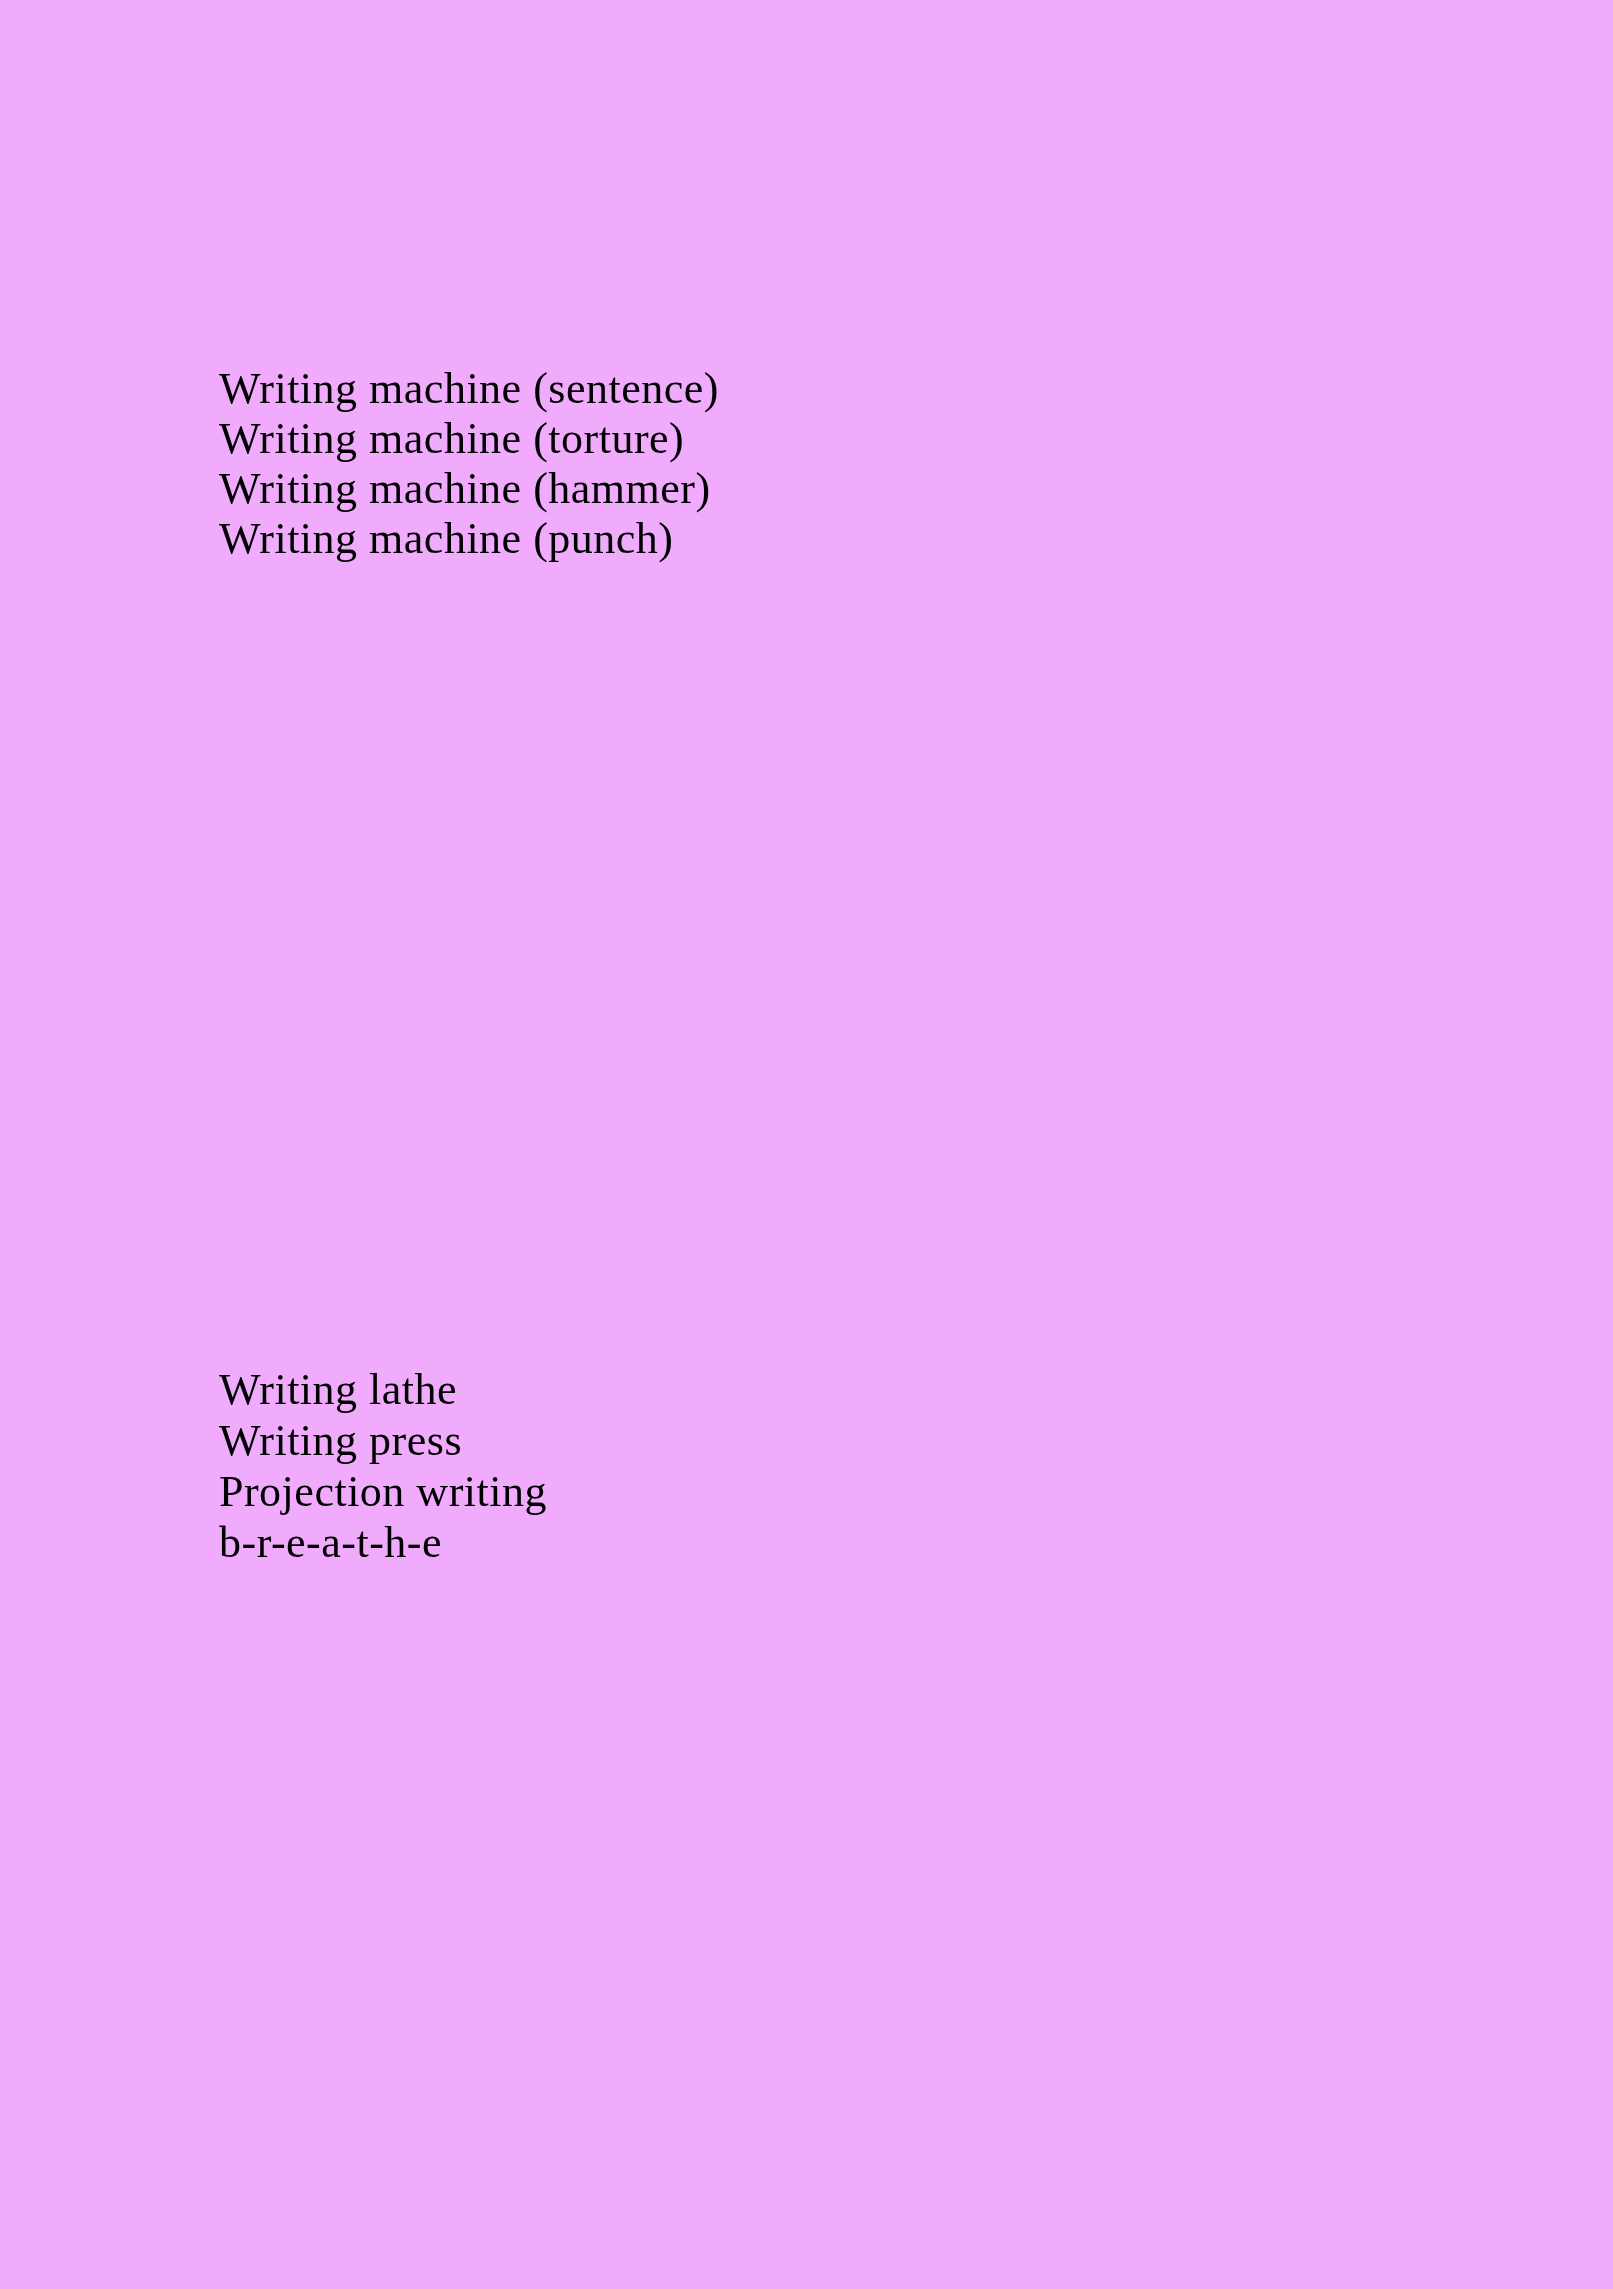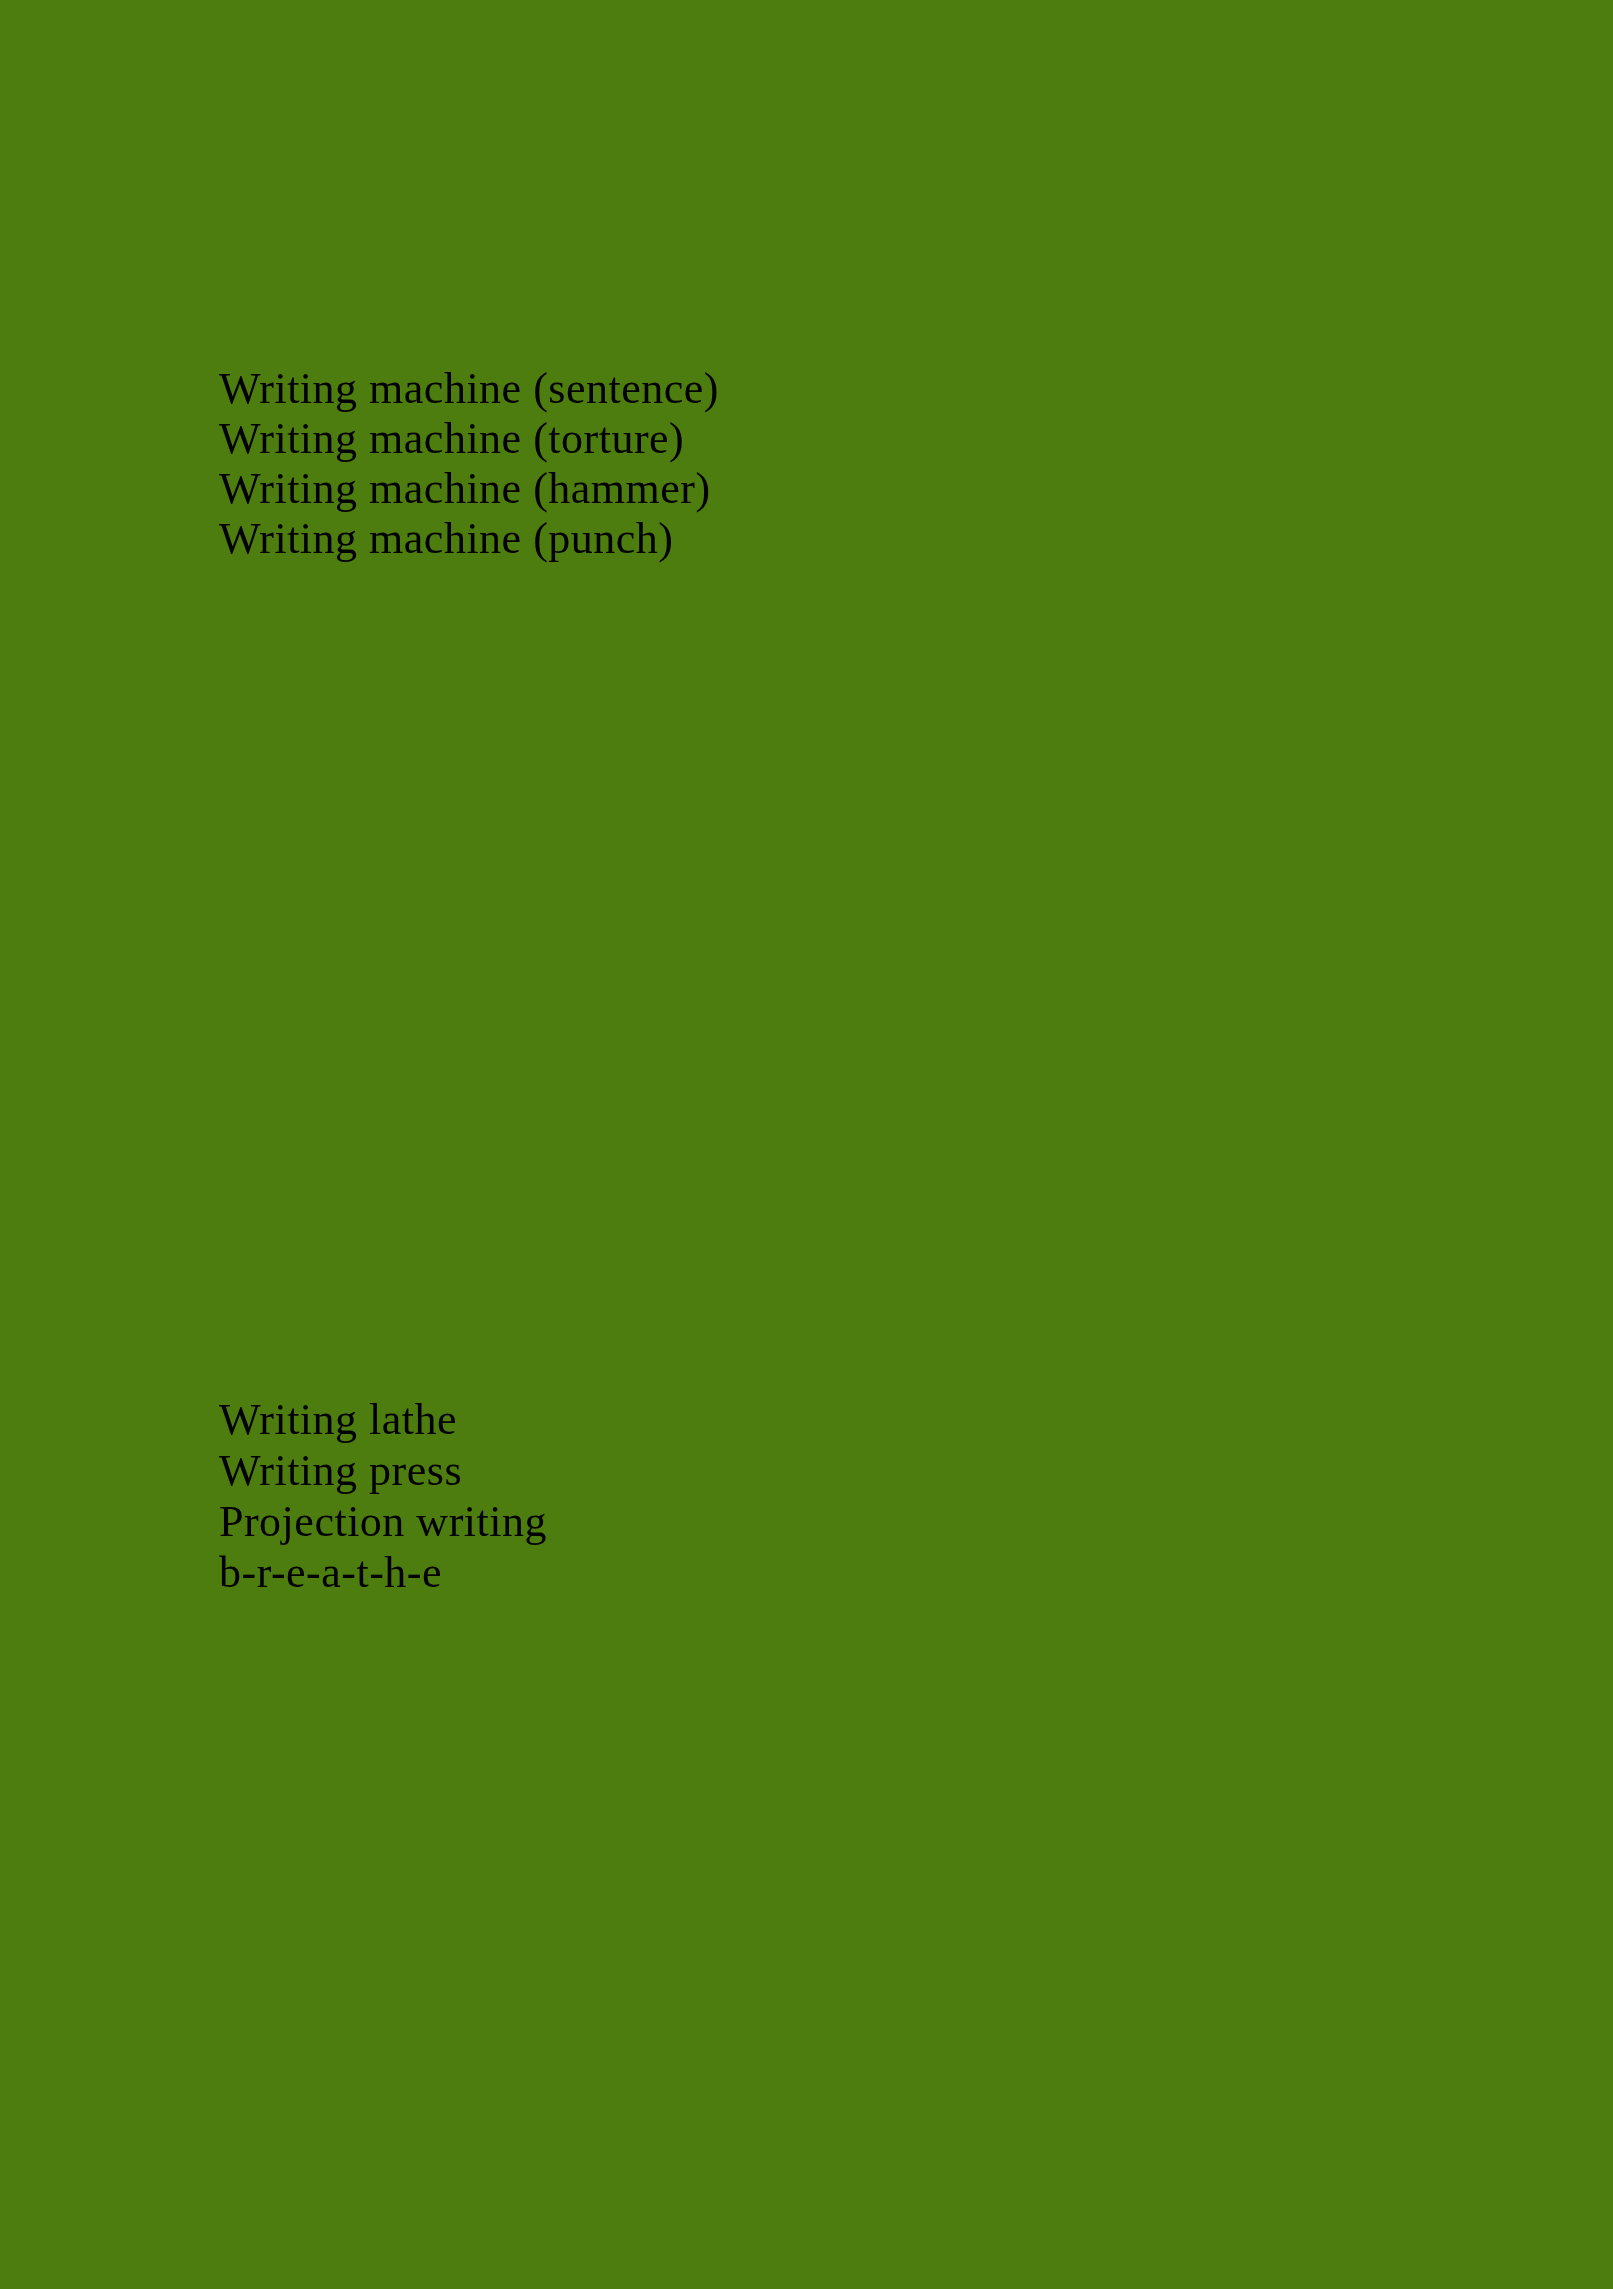--- a/index.html
+++ b/index.html
@@ -4,34 +4,34 @@
 <style>
   html, body {
     margin: 0;
     padding: 0;
     background: #ffffff;
   }
   .page {
     position: relative;
     width: 1613px;
     height: 2290px;
-    background: #4d7c0f;
+    background: #f0abfc;
     overflow: hidden;
     font-family: "Liberation Serif", serif;
     color: #000000;
   }
   .text-block {
     position: absolute;
     left: 219px;
   }
   .block-top {
     top: 364px;
   }
   .block-bottom {
-    top: 1394px;
+    top: 1364px;
   }
   .line {
     font-size: 44px;
     line-height: 50px;
     letter-spacing: 0.5px;
     white-space: pre;
   }
   .block-bottom .line {
     line-height: 51px;
   }

